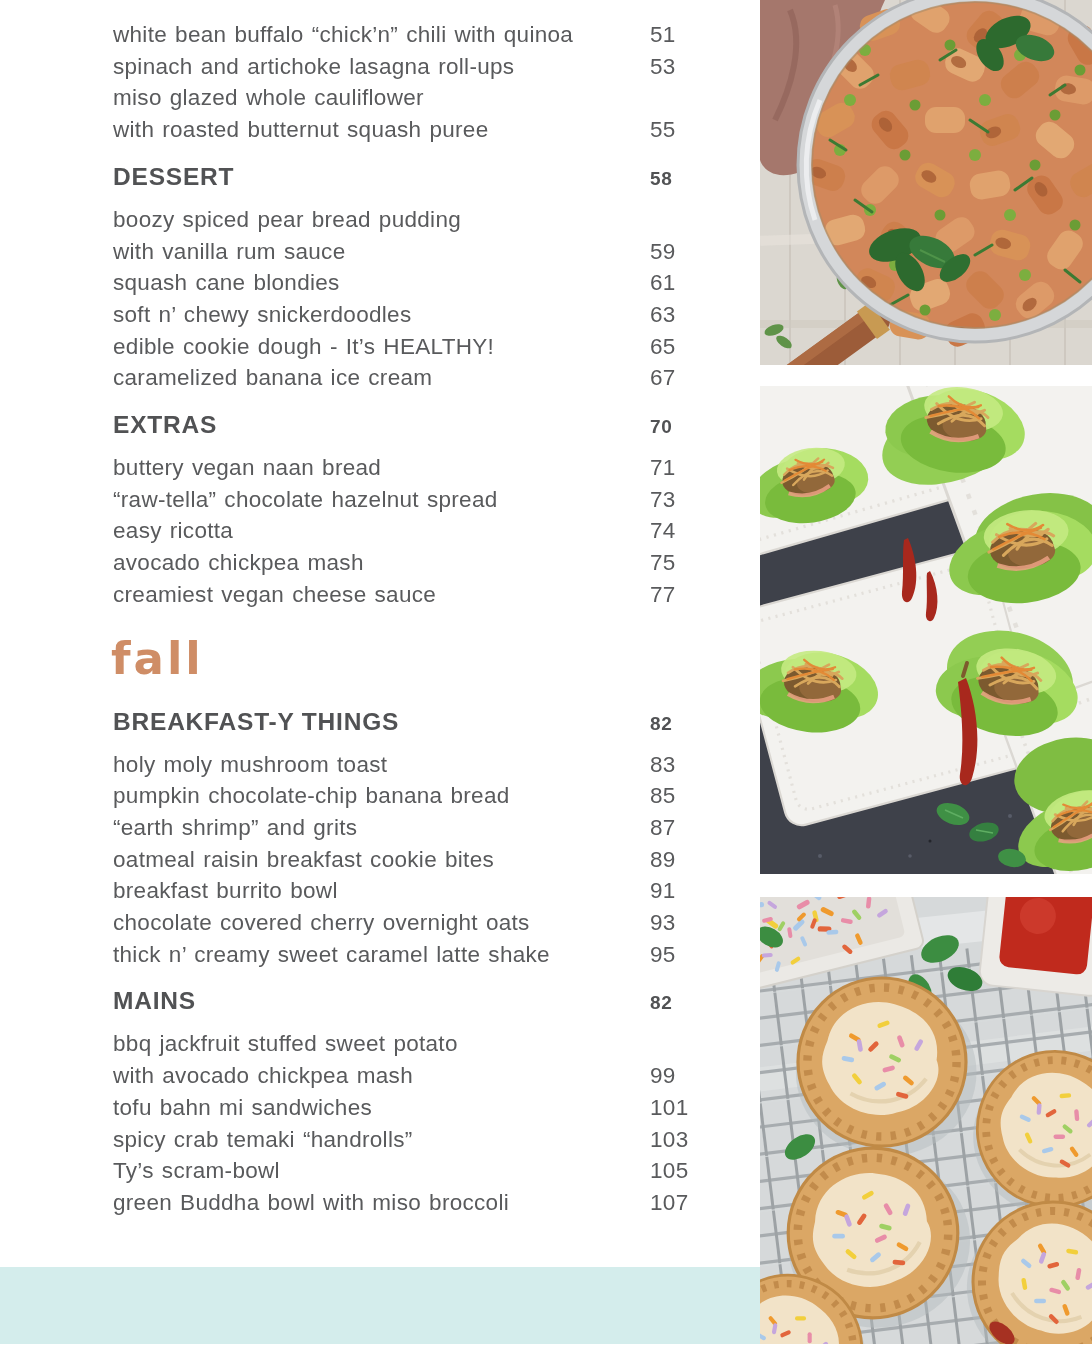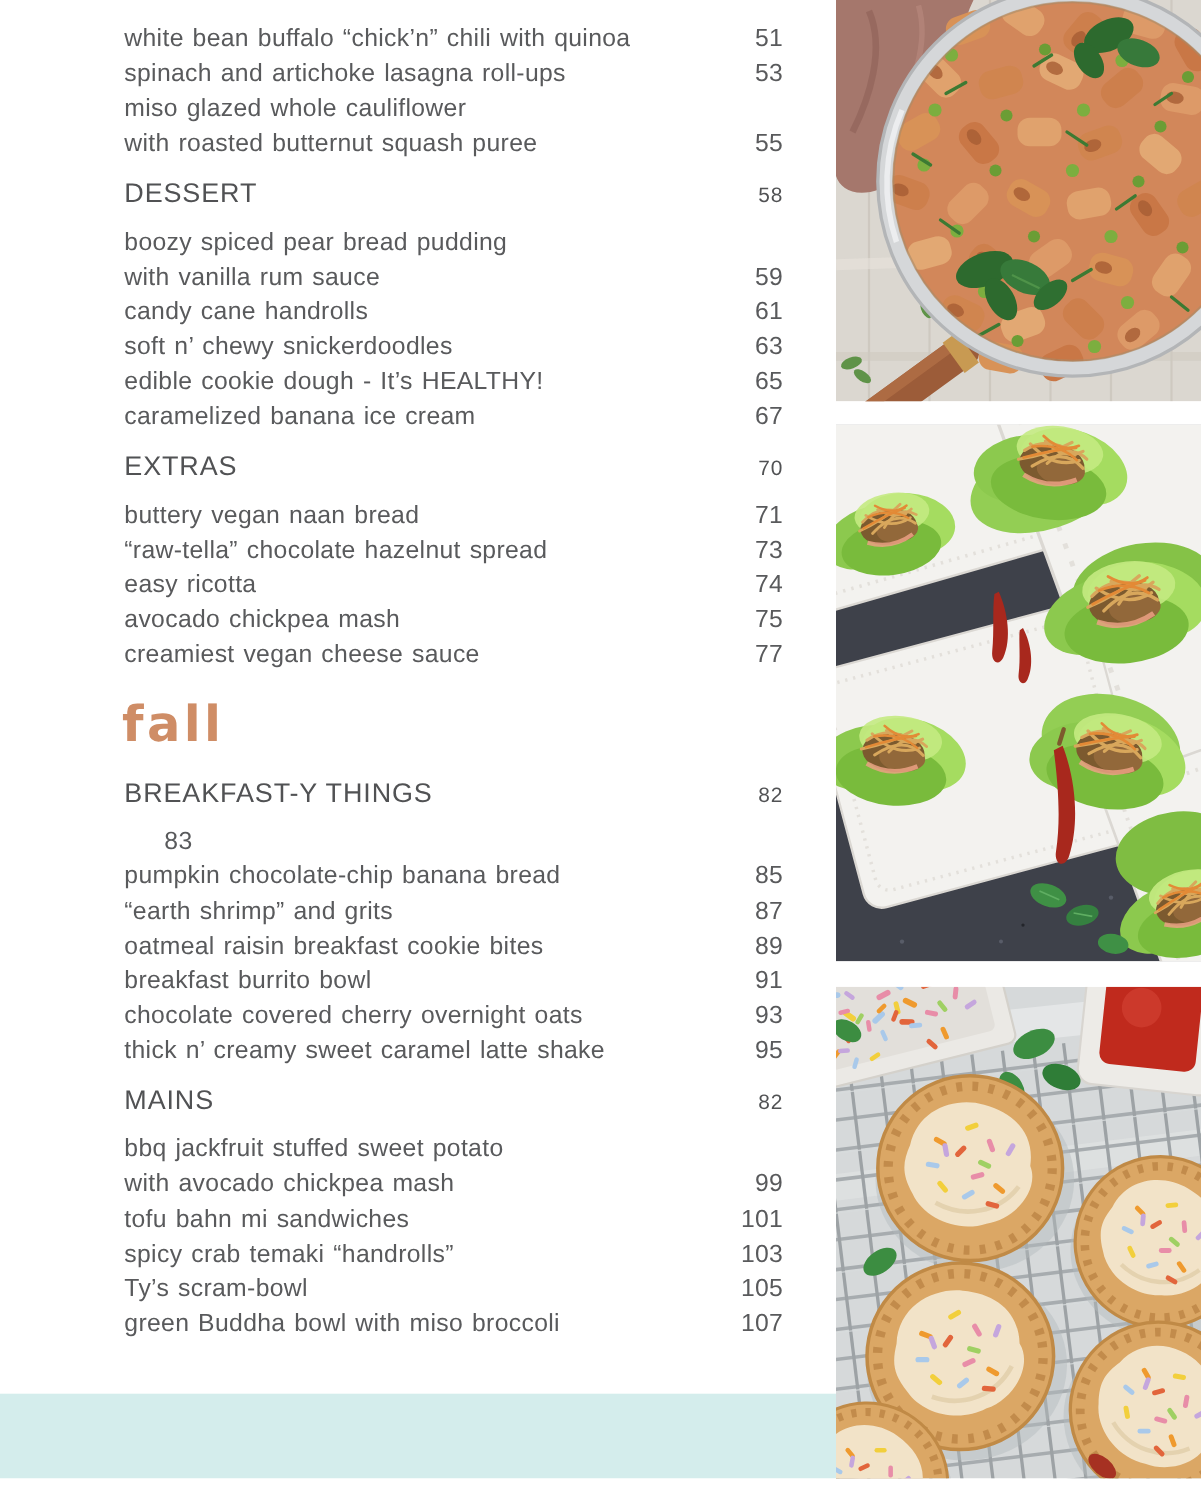--- a/index.html
+++ b/index.html
@@ -2,24 +2,24 @@
 <html><head>
 <meta charset="utf-8">
 <style>
   html,body{margin:0;padding:0;background:#ffffff;}
   .page{position:relative;width:1092px;height:1344px;background:#ffffff;overflow:hidden;
         font-family:"Liberation Sans","DejaVu Sans",sans-serif;}
   
   .toc{position:absolute;left:113px;top:19px;width:599px;}
   .row{display:flex;justify-content:space-between;align-items:baseline;}
   .item-row{font-size:22.5px;line-height:31.7px;color:#595a5c;letter-spacing:.3px;word-spacing:1.5px;}
-  .header-row{font-size:24.5px;line-height:34px;font-weight:normal;color:#515254;
+  .header-row{font-size:24.5px;line-height:34px;font-weight:bold;color:#515254;
               letter-spacing:.8px;margin-top:14px;margin-bottom:8px;}
   .header-row .page-num{font-size:19px;}
-  .page-num{min-width:62px;text-align:right;flex:none;}
+  .page-num{min-width:62px;text-align:left;flex:none;}
   .label{padding-right:12px;}
   .season-title{font-size:45px;line-height:64px;font-weight:bold;letter-spacing:3px;
                 margin:16px 0 10px -2px;font-family:"DejaVu Sans",sans-serif;}
   
   .photo{position:absolute;left:760px;width:332px;margin:0;overflow:hidden;}
   .photo svg{display:block;}
   .photo-1{top:0;height:365px;}
   .photo-2{top:386px;height:488px;}
   .photo-3{top:897px;height:455px;}
   
@@ -53,21 +53,21 @@
       </div>
       <div class="row item-row">
         <span class="label">boozy spiced pear bread pudding</span>
         <span class="page-num"></span>
       </div>
       <div class="row item-row">
         <span class="label">with vanilla rum sauce</span>
         <span class="page-num">59</span>
       </div>
       <div class="row item-row">
-        <span class="label">candy cane handrolls</span>
+        <span class="label">squash cane blondies</span>
         <span class="page-num">61</span>
       </div>
       <div class="row item-row">
         <span class="label">soft n’ chewy snickerdoodles</span>
         <span class="page-num">63</span>
       </div>
       <div class="row item-row">
         <span class="label">edible cookie dough - It’s HEALTHY!</span>
         <span class="page-num">65</span>
       </div>
@@ -98,20 +98,21 @@
       <div class="row item-row">
         <span class="label">creamiest vegan cheese sauce</span>
         <span class="page-num">77</span>
       </div>
       <div class="season-title" style="color: rgb(207, 141, 102);">fall</div>
       <div class="row header-row">
         <span class="label">BREAKFAST-Y THINGS</span>
         <span class="page-num">82</span>
       </div>
       <div class="row item-row">
+        <span class="label">holy moly mushroom toast</span>
         <span class="page-num">83</span>
       </div>
       <div class="row item-row">
         <span class="label">pumpkin chocolate-chip banana bread</span>
         <span class="page-num">85</span>
       </div>
       <div class="row item-row">
         <span class="label">“earth shrimp” and grits</span>
         <span class="page-num">87</span>
       </div>

